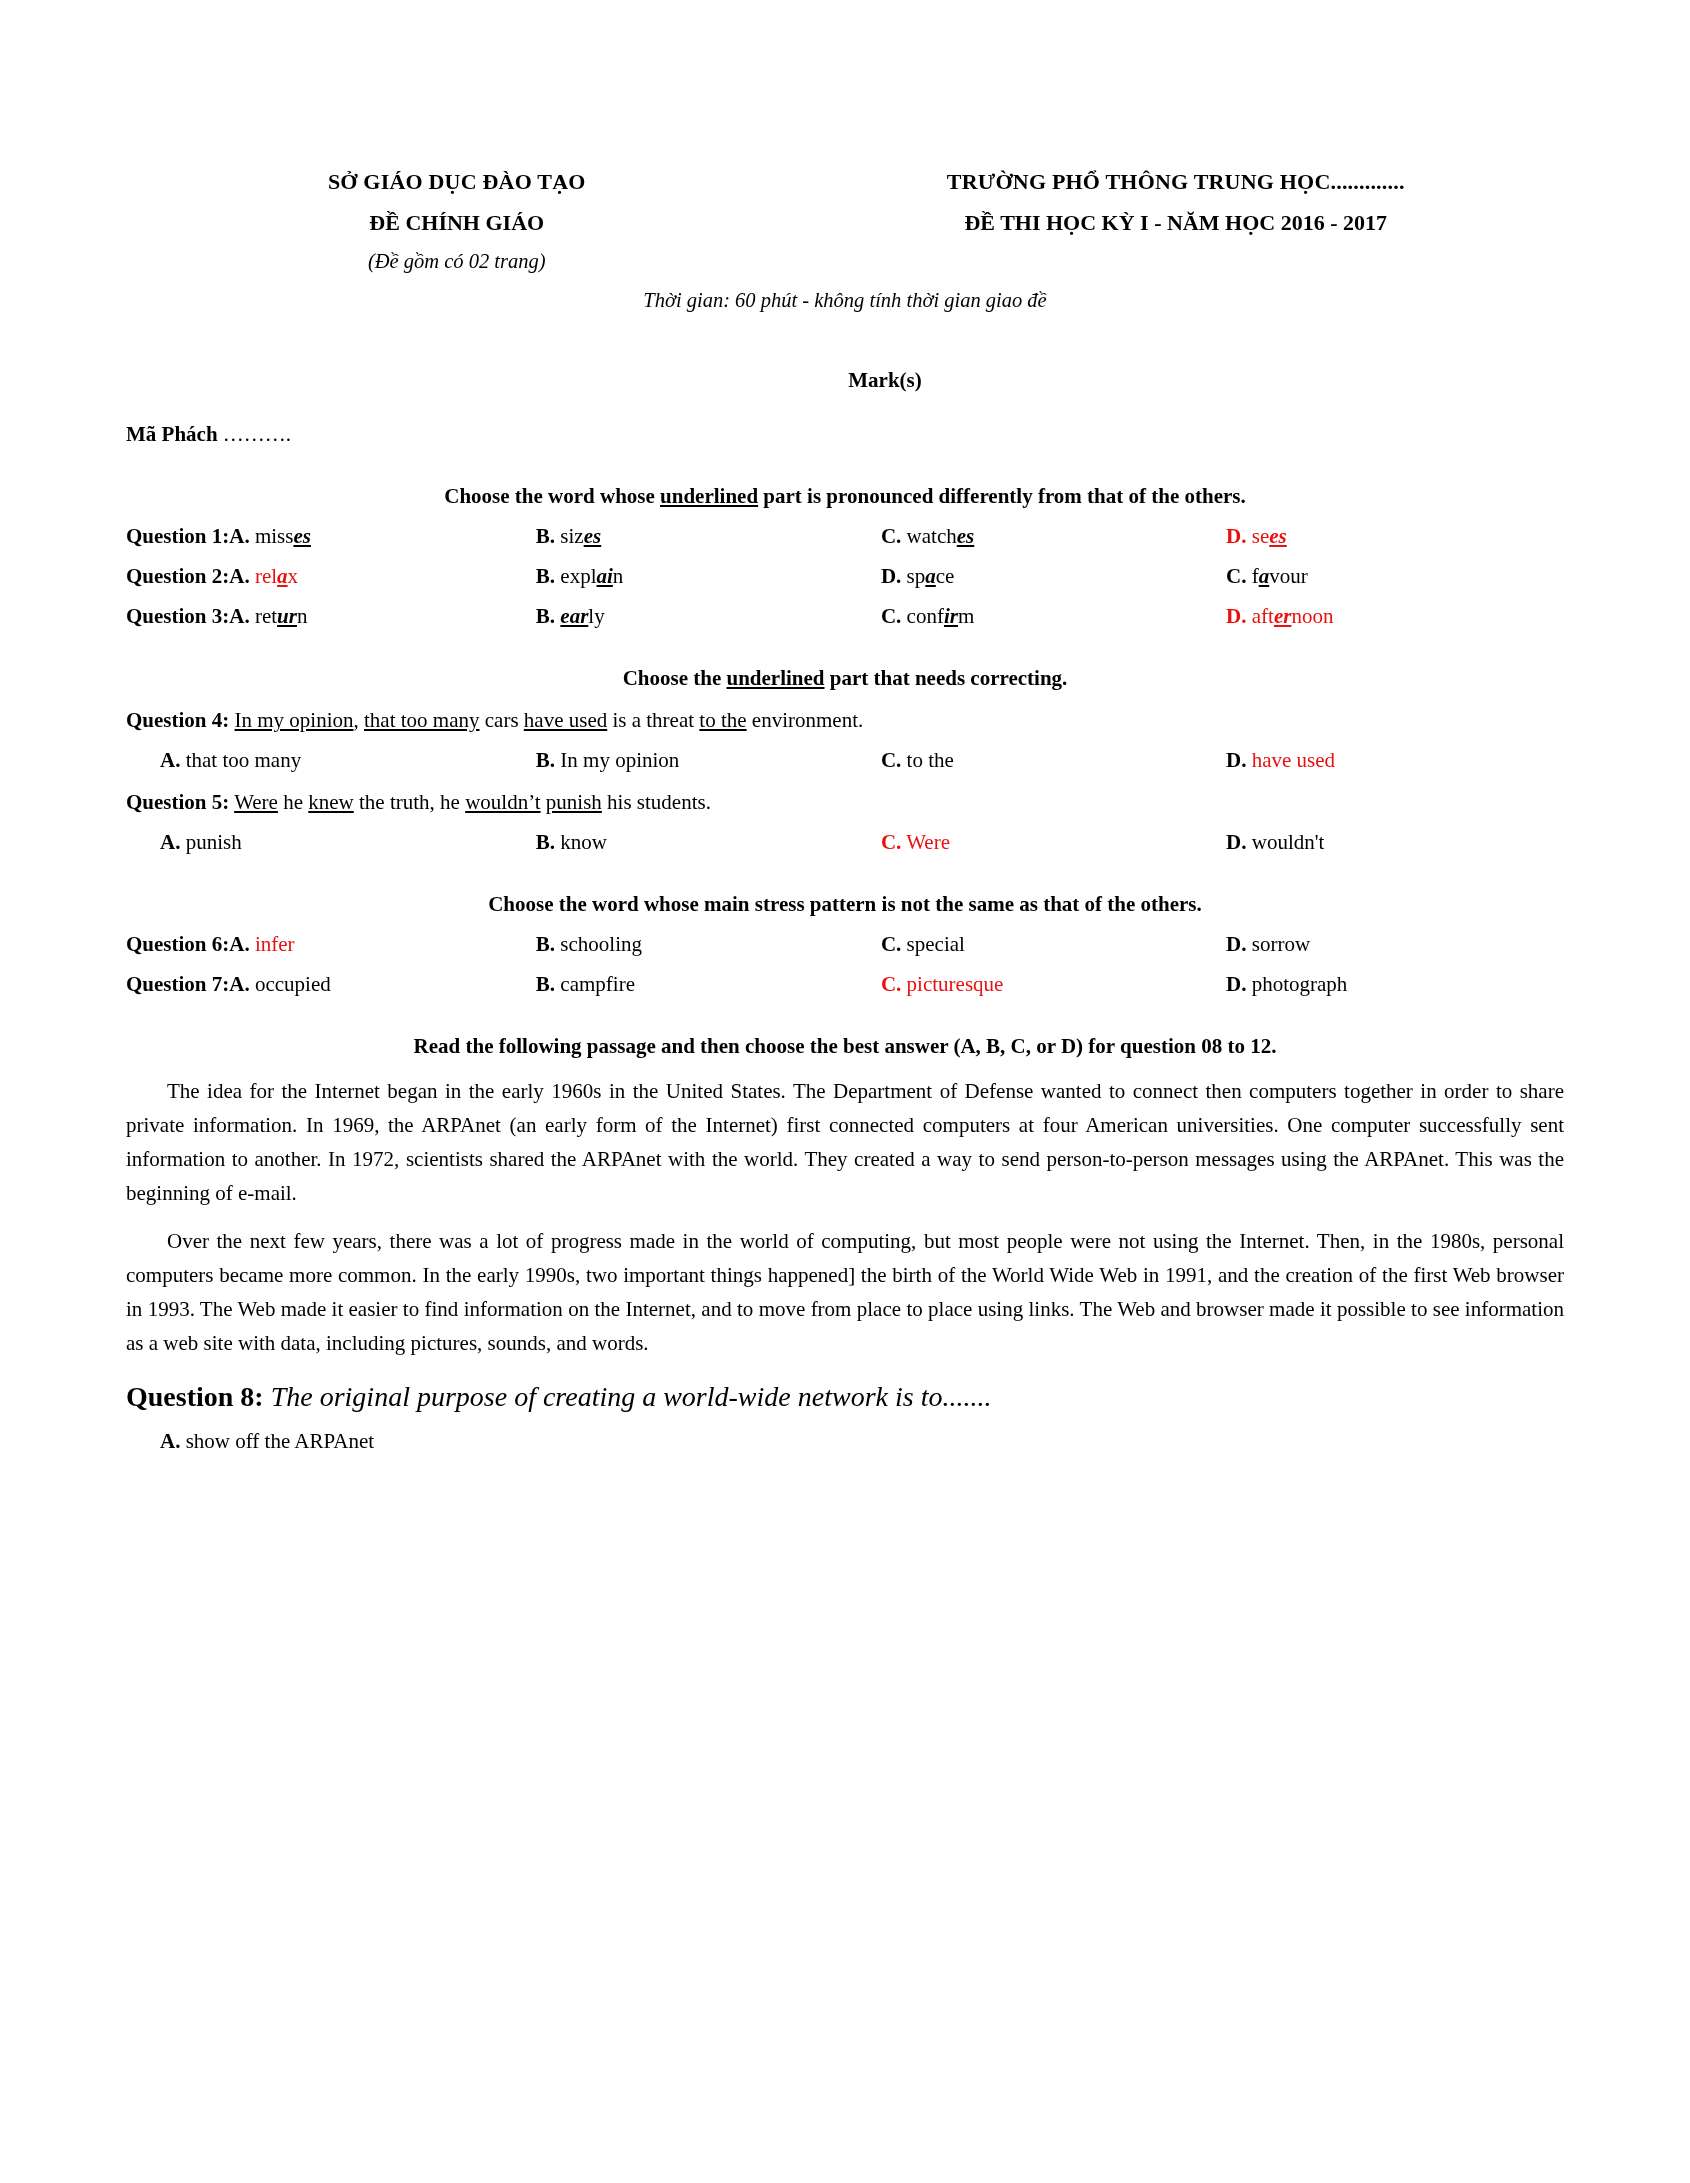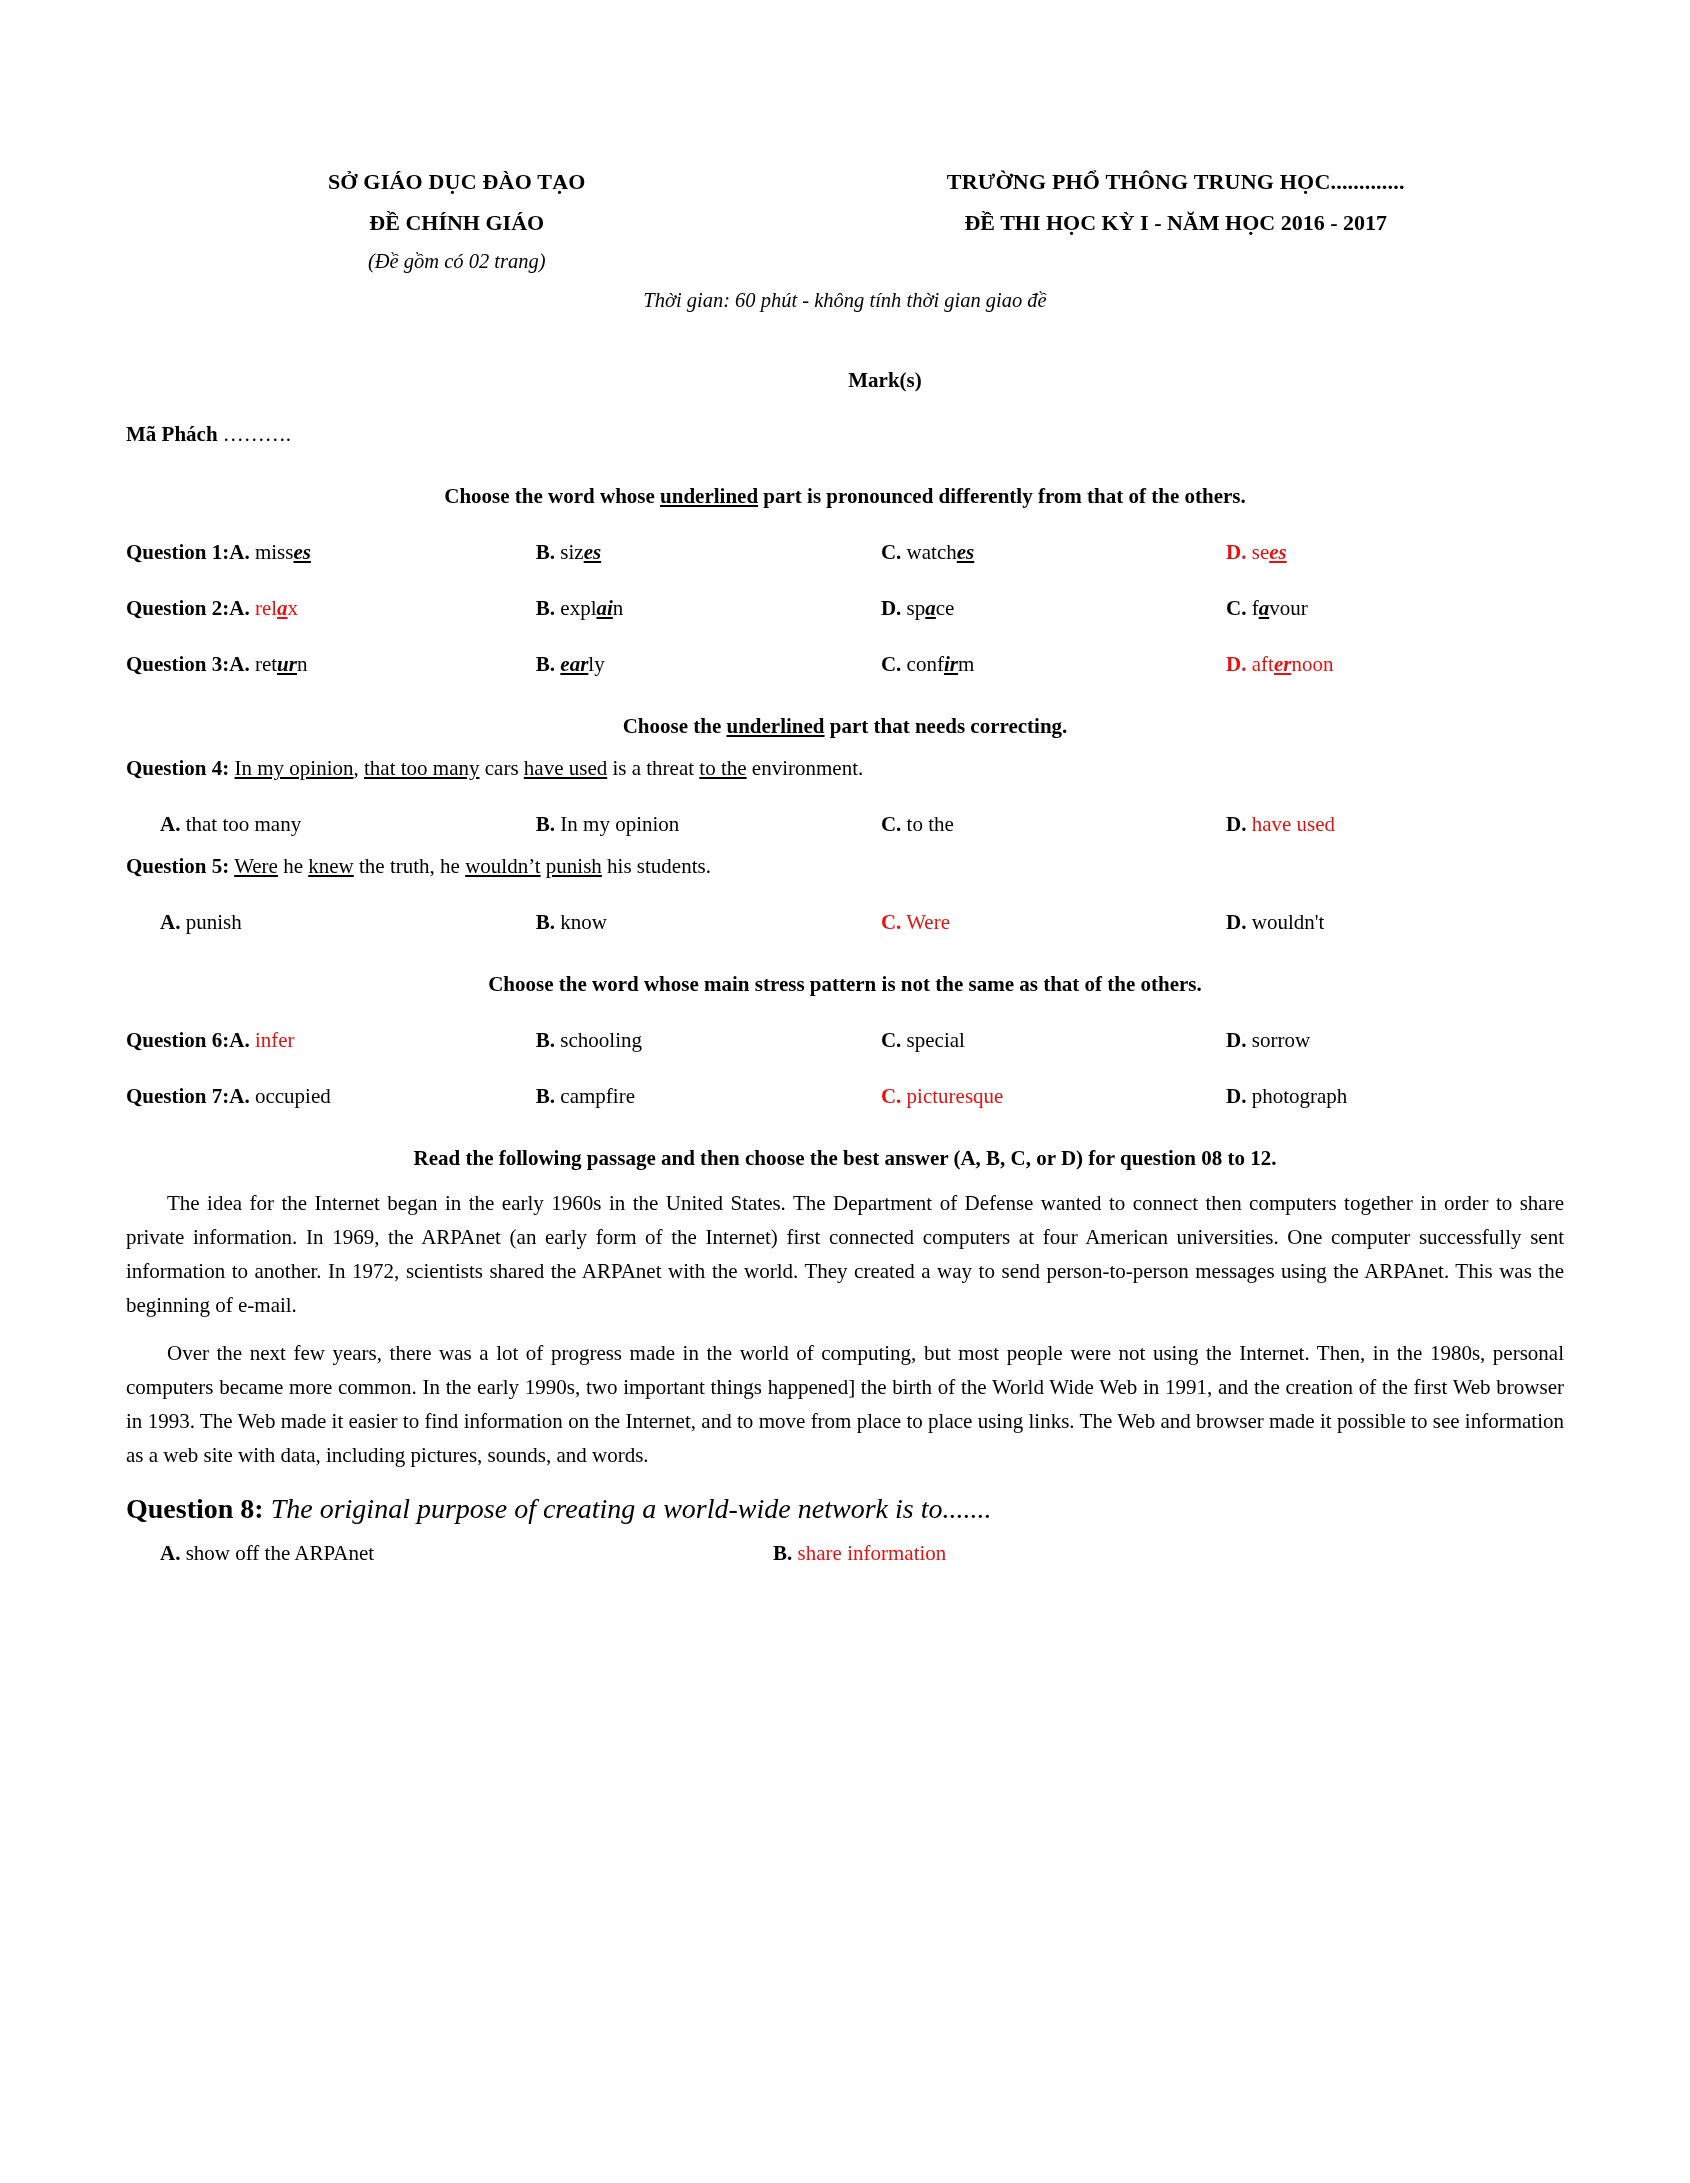--- a/index.html
+++ b/index.html
@@ -66,21 +66,21 @@
   .u { text-decoration: underline; }
   .q-label {
     font-weight: bold;
     white-space: nowrap;
   }
   .red { color: #e8110f; }
   
   .cols4 {
     display: flex;
     width: 100%;
-    margin-top: 31px;
+    margin-top: 15px;
     font-size: 21px;
     align-items: baseline;
   }
   .cols4 > div:nth-child(1) { width: 28.5%; }
   .cols4 > div:nth-child(2) { width: 24%; }
   .cols4 > div:nth-child(3) { width: 24%; }
   .cols4 > div:nth-child(4) { width: 23.5%; }
   .cols4.indent > div:nth-child(1) { padding-left: 34px; box-sizing: border-box; }
   .qprefix { font-weight: bold; }
   .stmt {
@@ -300,20 +300,16 @@
   <div class="q8line">
     <span class="qprefix">Question 8:</span>
     <span class="i">The original purpose of creating a world-wide network is to.......</span>
   </div>
 
   <div class="cols2">
     <div>
       <span class="ol b">A.</span>
       <span>show off the ARPAnet</span>
     </div>
-    <div>
-      <span class="ol b">B.</span>
-      <span class="red">share information</span>
-    </div>
   </div>
 
 </div>
 
 
 </body></html>

